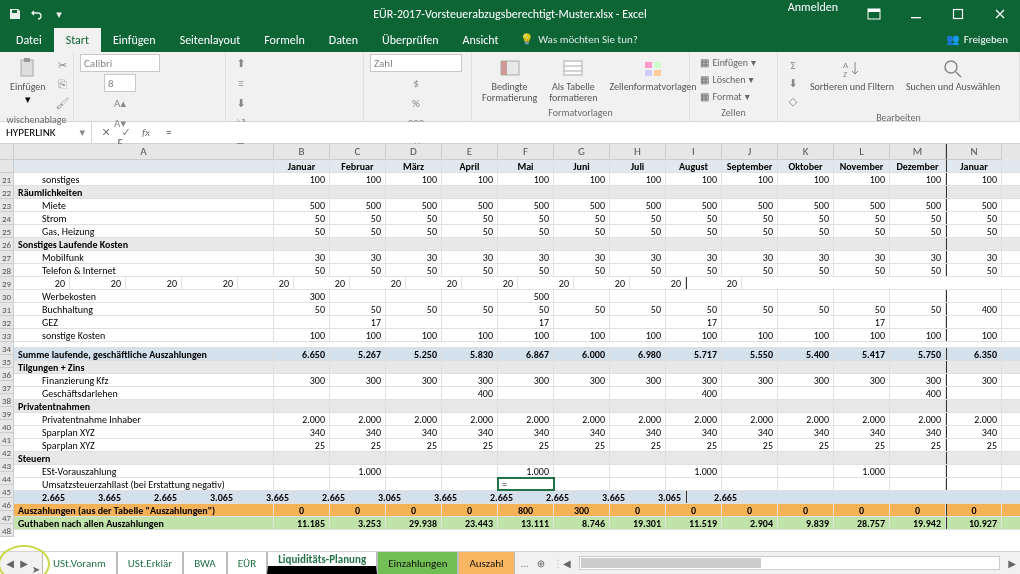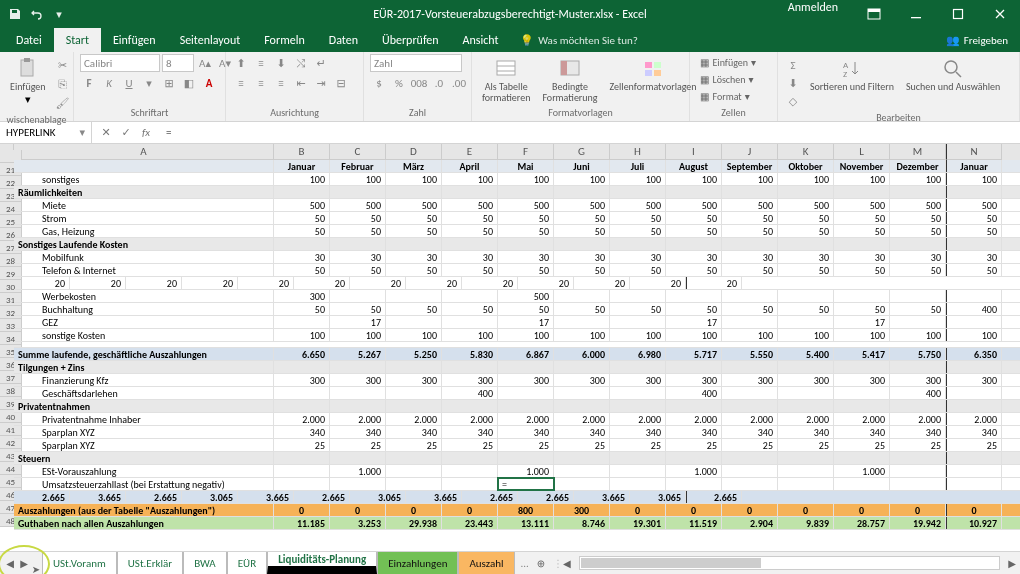--- a/index.html
+++ b/index.html
@@ -8,56 +8,56 @@
 
 .titlebar { height: 28px; background: #0d6435; color: #fff; display: flex; align-items: center; position: relative; }
 .qat { display: flex; gap: 4px; padding: 0 6px; align-items: center; }
 .qat-icon { width: 18px; height: 18px; display: flex; align-items: center; justify-content: center; opacity: .9; cursor: pointer; }
 .title-text { position: absolute; left: 50%; transform: translateX(-50%); font-size: 12px; }
 .win-controls { margin-left: auto; display: flex; align-items: flex-start; gap: 2px; }
 .anmelden { font-size: 12px; padding: 0 14px; }
 .win-btn { width: 40px; height: 28px; display: flex; align-items: center; justify-content: center; cursor: pointer; }
 
 
-.tabs { height: 24px; background: #0d6435; display: flex; align-items: center; padding-left: 4px; color: #fff; position: relative; }
+.tabs { height: 24px; background: #0d6435; display: flex; align-items: flex-start; padding-left: 4px; color: #fff; position: relative; }
 .tab { padding: 5px 12px; font-size: 12px; cursor: pointer; }
 .tab.file { background: #0d6435; }
 .tab.active { background: #f1f1f1; color: #0d6435; }
 .tell-me { display: flex; align-items: center; gap: 4px; padding: 5px 10px; opacity: .85; }
 .freigeben { margin-left: auto; padding: 5px 12px; display: flex; align-items: center; gap: 4px; }
 
 
 .ribbon { height: 70px; background: #f1f1f1; border-bottom: 1px solid #d4d4d4; display: flex; }
 .group { border-right: 1px solid #e0e0e0; padding: 2px 6px 0; display: flex; flex-direction: column; }
 .group-body { flex: 1; display: flex; align-items: flex-start; gap: 4px; }
 .group-label { font-size: 10px; color: #6b6b6b; text-align: center; padding: 1px 0 2px; }
 .rbtn-lg { display: flex; flex-direction: column; align-items: center; padding: 2px 4px; cursor: pointer; gap: 1px; }
 .rbtn-lg .ico { width: 28px; height: 24px; display: flex; align-items: center; justify-content: center; }
 .rbtn-lg .lbl { font-size: 10px; color: #555; line-height: 1.1; text-align: center; }
 .rstack { display: flex; flex-direction: column; gap: 1px; }
-.rrow { display: flex; align-items: center; gap: 2px; }
+.rrow { display: flex; align-items: center; gap: 2px; flex-direction: column; }
 .font-combo, .size-combo { border: 1px solid #c8c8c8; background: #fff; font-size: 11px; height: 18px; padding: 0 3px; display: flex; align-items: center; color: #888; }
 .font-combo { width: 80px; } .size-combo { width: 32px; }
 .mini-btn { width: 18px; height: 18px; color: #888; display: flex; align-items: center; justify-content: center; cursor: pointer; font-size: 11px; }
 .cell-menu { padding: 2px 4px; font-size: 10px; color: #666; display: flex; align-items: center; gap: 3px; cursor: pointer; }
 
 
 .fxbar { height: 22px; border-bottom: 1px solid #d4d4d4; display: flex; align-items: center; background: #fff; }
 .namebox { width: 92px; border-right: 1px solid #d4d4d4; padding: 0 6px; font-size: 11px; display: flex; align-items: center; justify-content: space-between; height: 100%; }
 .fx-btns { display: flex; gap: 4px; padding: 0 6px; }
 .fx-btn { width: 16px; color: #777; cursor: pointer; text-align: center; }
 .fx-input { flex: 1; padding: 0 6px; font-size: 11px; border: none; outline: none; height: 100%; }
 
 
 .grid { position: relative; height: 407px; overflow: hidden; background: #fff; }
 .corner { position: absolute; left: 0; top: 0; width: 14px; height: 16px; background: #e6e6e6; border-right: 1px solid #ccc; border-bottom: 1px solid #ccc; }
 .colhead { position: absolute; top: 0; left: 14px; right: 0; height: 16px; display: flex; background: #e6e6e6; }
 .ch { border-right: 1px solid #ccc; border-bottom: 1px solid #ccc; text-align: center; font-size: 11px; color: #555; line-height: 16px; }
 .ch.A { width: 260px; } .ch.m { width: 56px; }
-.rowheads { position: absolute; left: 0; top: 6px; width: 22px; background: #e6e6e6; }
+.rowheads { position: absolute; left: 0; top: 16px; width: 14px; background: #e6e6e6; }
 .rh { height: 13px; border-bottom: 1px solid #ccc; border-right: 1px solid #ccc; font-size: 9px; color: #555; text-align: center; line-height: 13px; }
 .cells { position: absolute; left: 14px; top: 16px; right: 0; }
 .crow { display: flex; height: 13px; border-bottom: 1px solid #e0e0e0; }
 .c { border-right: 1px solid #e0e0e0; font-size: 10px; padding: 0 4px; line-height: 13px; overflow: hidden; white-space: nowrap; }
 .c.A { width: 260px; } .c.m { width: 56px; text-align: right; }
 .crow.header2 { background: #e2e8ef; font-weight: 600; }
 .crow.header2 .c { text-align: center; }
 .crow.section { background: #e8e8e8; font-weight: 600; }
 .crow.total-blue { background: #d5e0ed; font-weight: 700; }
 .crow.total-orange { background: #f6b257; font-weight: 700; }
@@ -235,35 +235,35 @@
           </div>
     </div>
       </div>
     <div class="group-label">Zahl</div>
   </div>
   <div class="group" style="width:218px">
     <div class="group-body">
       <div class="rbtn-lg">
           <span class="ico">
             <svg width="22" height="22">
+              <rect x="2" y="4" width="18" height="14" fill="#e8e8e8" stroke="#aaa"></rect>
+              <rect x="2" y="4" width="6" height="14" fill="#c99"></rect>
+            </svg>
+          </span>
+          <span class="lbl">Bedingte Formatierung</span>
+        </div>
+      <div class="rbtn-lg">
+          <span class="ico">
+            <svg width="22" height="22">
               <rect x="2" y="4" width="18" height="14" fill="#fff" stroke="#aaa"></rect>
               <line x1="2" y1="9" x2="20" y2="9" stroke="#aaa"></line>
               <line x1="2" y1="14" x2="20" y2="14" stroke="#aaa"></line>
             </svg>
           </span>
           <span class="lbl">Als Tabelle formatieren</span>
-        </div>
-      <div class="rbtn-lg">
-          <span class="ico">
-            <svg width="22" height="22">
-              <rect x="2" y="4" width="18" height="14" fill="#e8e8e8" stroke="#aaa"></rect>
-              <rect x="2" y="4" width="6" height="14" fill="#c99"></rect>
-            </svg>
-          </span>
-          <span class="lbl">Bedingte Formatierung</span>
         </div>
       <div class="rbtn-lg">
           <span class="ico">
             <svg width="22" height="22">
               <rect x="3" y="5" width="7" height="6" fill="#f9c"></rect>
               <rect x="12" y="5" width="7" height="6" fill="#cfc"></rect>
               <rect x="3" y="13" width="7" height="6" fill="#ccf"></rect>
               <rect x="12" y="13" width="7" height="6" fill="#fc9"></rect>
             </svg>
           </span>

